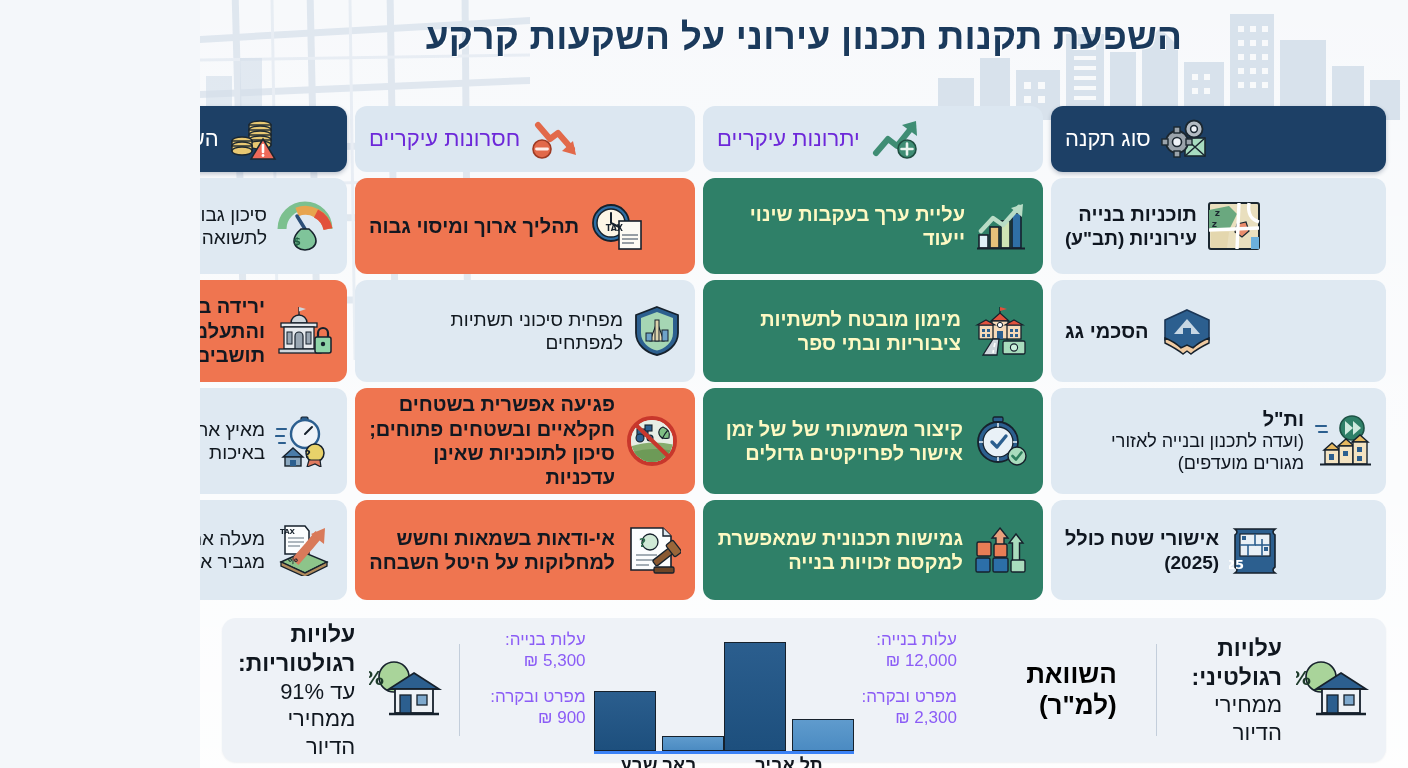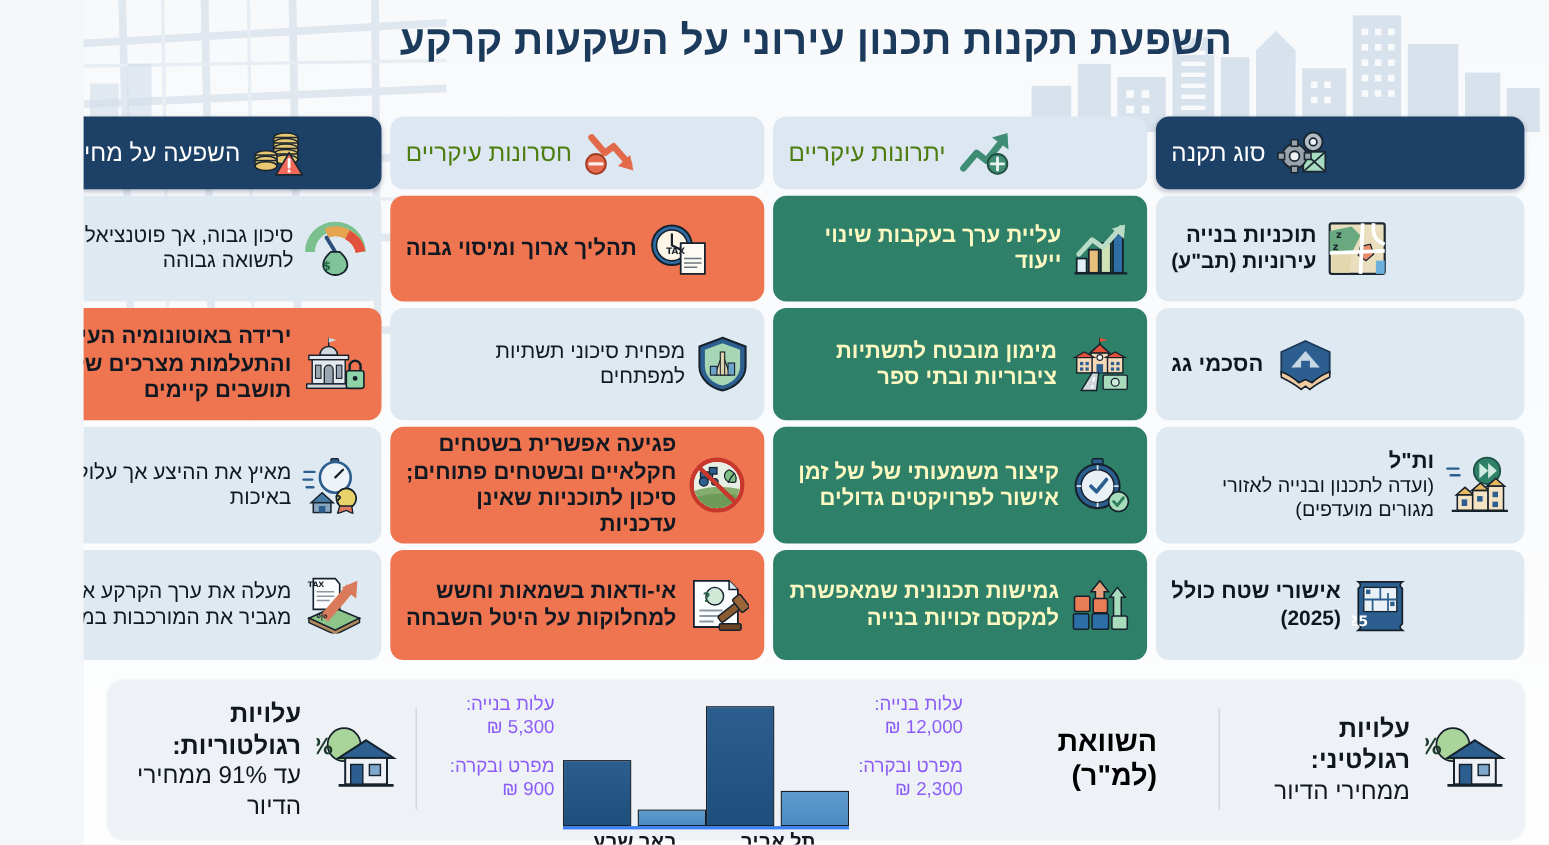--- a/index.html
+++ b/index.html
@@ -4,21 +4,21 @@
 <style>
   * { box-sizing: border-box; margin: 0; padding: 0; }
   html, body {
     width: 1408px; height: 768px;
     overflow: hidden;
     font-family: "Liberation Sans", "DejaVu Sans", sans-serif;
     background: #f4f7fa;
   }
   #root {
     position: relative;
-    width: 1332px; height: 768px;
+    width: 1208px; height: 768px;
     background:
       linear-gradient(180deg, rgba(255,255,255,0.55), rgba(255,255,255,0.92)),
       #eef2f7;
     direction: rtl;
     overflow: hidden;
   }
   
   .bg-layer { position: absolute; inset: 0; pointer-events: none; }
   .bg-skyline { position: absolute; top: 0; right: 0; width: 480px; height: 120px; opacity: .85; }
   .bg-skyline-left { position: absolute; top: 0; left: 0; width: 120px; height: 120px; opacity: .6; }
@@ -57,21 +57,21 @@
     gap: 10px;
     padding: 6px 14px;
     position: relative;
   }
   .cell .txt { text-align: right; line-height: 1.22; }
   .cell .ico { flex: 0 0 auto; display: flex; align-items: center; justify-content: center; }
 
   
   .hdr { height: 66px; font-size: 22px; font-weight: normal; }
   .hdr-dark { background: #1d4066; color: #ffffff; box-shadow: 0 2px 4px rgba(20,40,70,.25); }
-  .hdr-light { background: #dce7f1; color: #4d7c0f; }
+  .hdr-light { background: #dce7f1; color: #6d28d9; }
 
   
   .r1 { height: 96px; } .r2 { height: 102px; } .r3 { height: 106px; } .r4 { height: 100px; }
   .c-type { background: #dfe9f2; color: #0f1620; font-size: 20px; font-weight: bold; }
   .c-type .sub { font-weight: bold; font-size: 19px; }
   .c-pro  { background: #2f8068; color: #fef9c3; font-size: 20px; font-weight: bold; }
   .c-con  { background: #ef7550; color: #121821; font-size: 20px; font-weight: bold; }
   .c-imp  { background: #dfe9f2; color: #11181f; font-size: 19px; font-weight: normal; }
 
   

